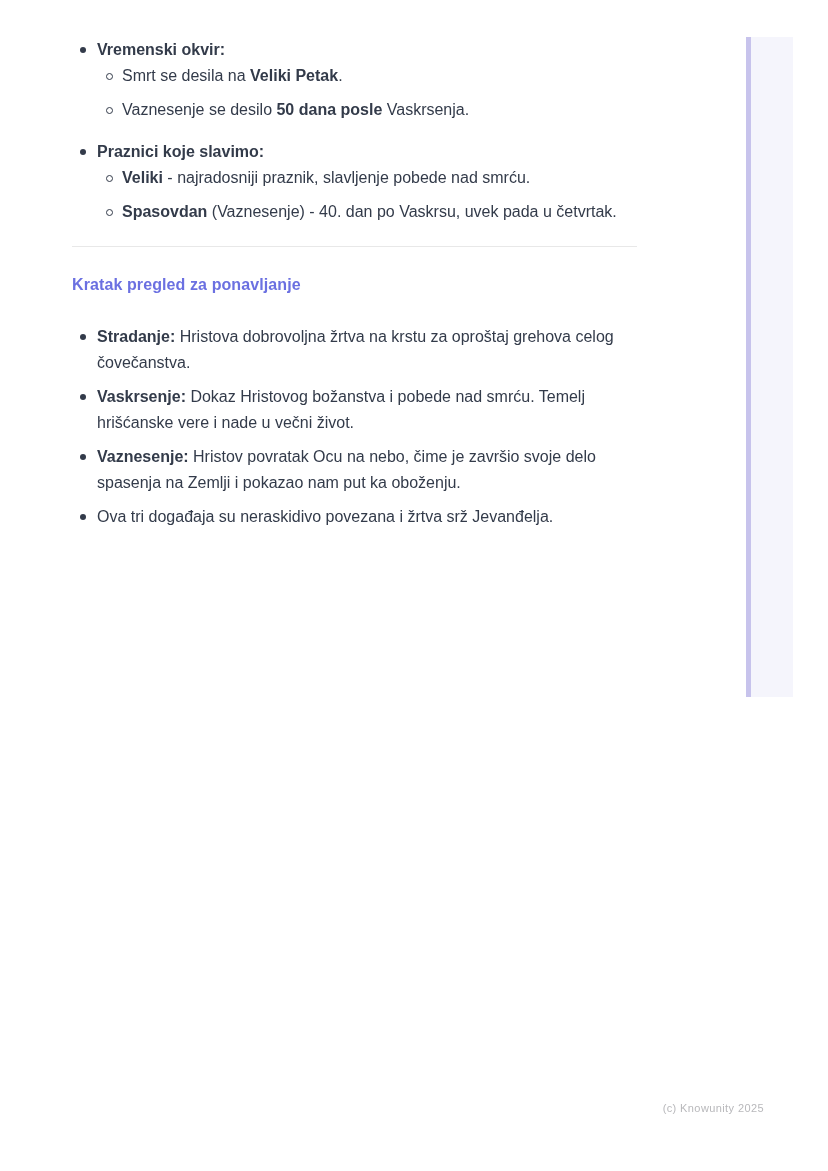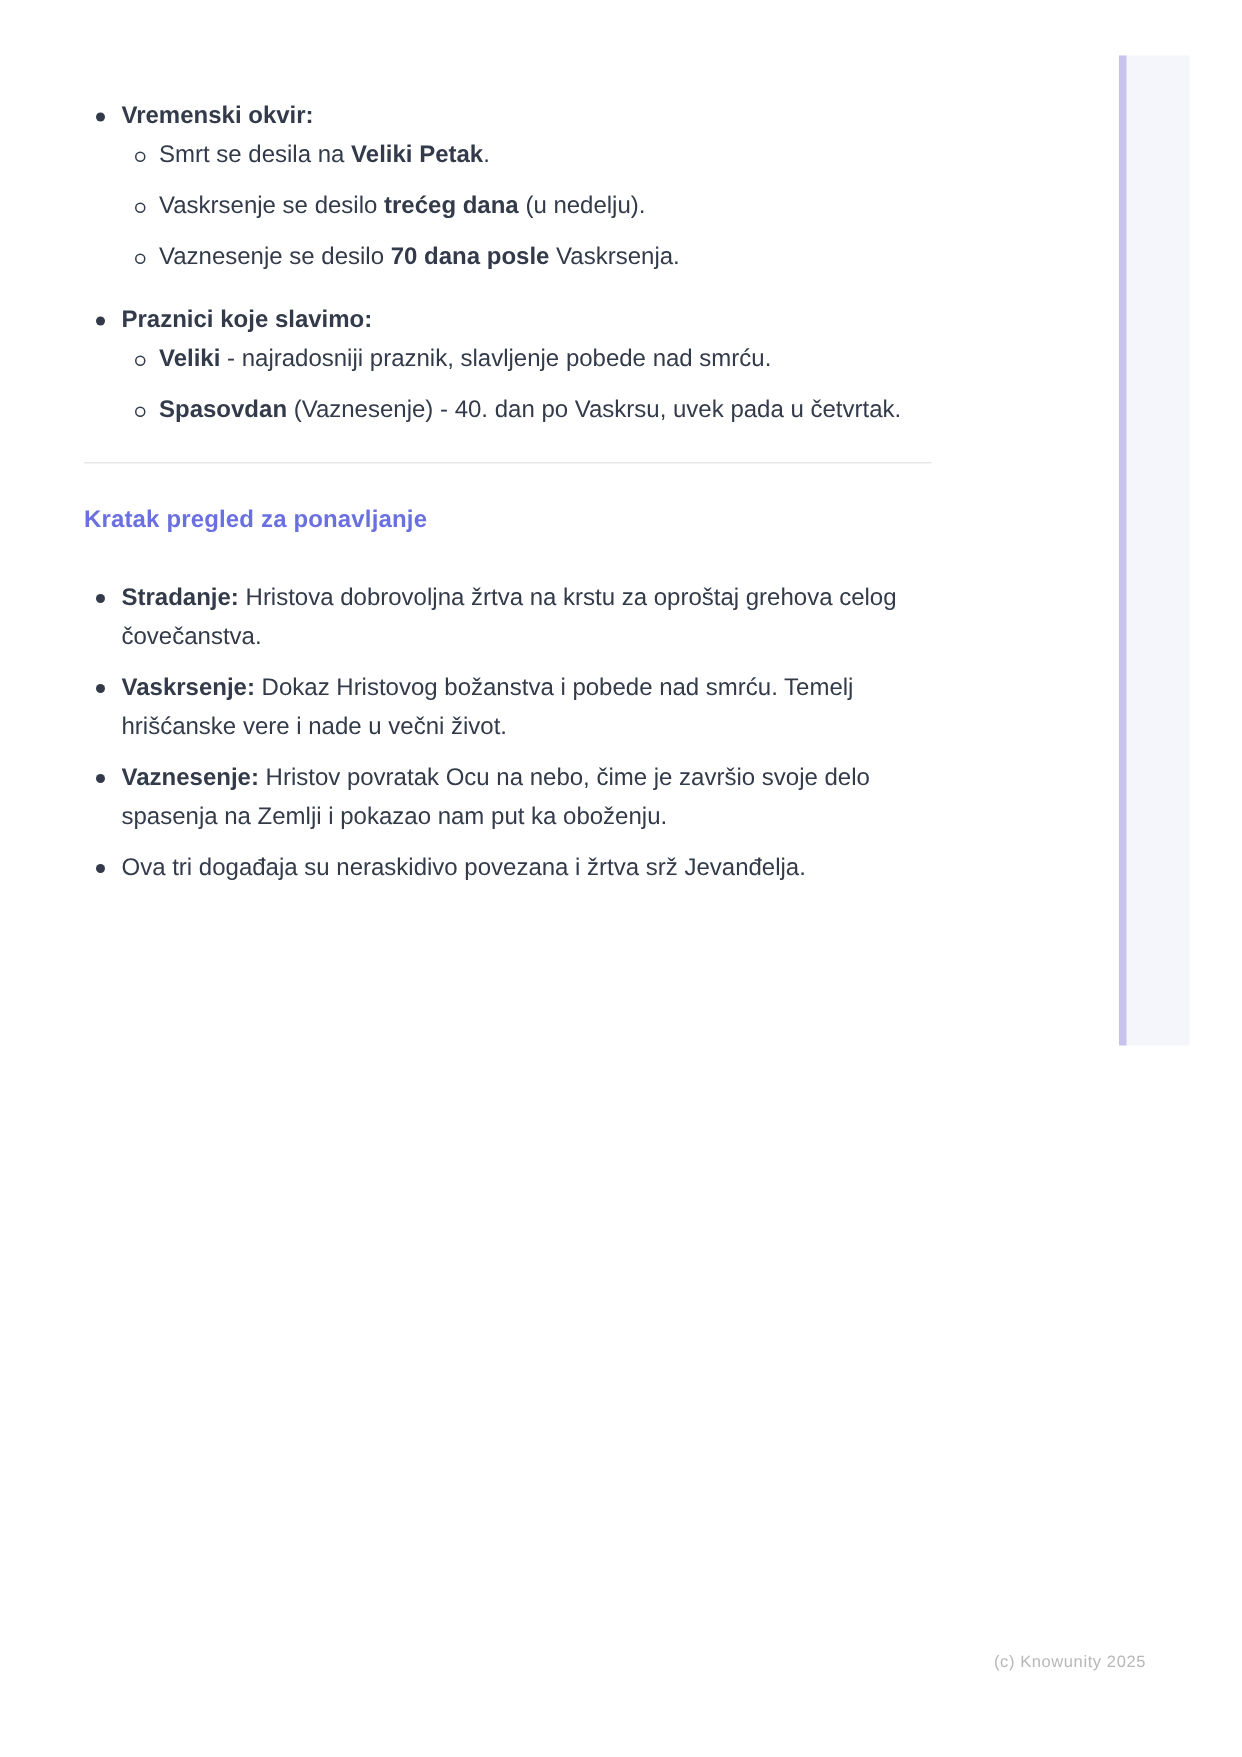--- a/index.html
+++ b/index.html
@@ -7,24 +7,23 @@
     position: relative;
     width: 828px;
     height: 1171px;
     background: #ffffff;
     overflow: hidden;
     font-family: "Liberation Sans", sans-serif;
     color: var(--body-text, #333b4a);
   }
   .content {
     position: absolute;
-    left: 56px;
+    left: 72px;
     top: 37px;
     width: 566px;
-    margin-top: 28px;
   }
   ul.nlist {
     list-style: none;
     margin: 0;
     padding: 0;
   }
   ul.nlist > li {
     display: flex;
     align-items: flex-start;
   }
@@ -109,29 +108,21 @@
                 </span>
                 <div class="li-body">
                   <div class="li-text"><span>Smrt se desila na </span><span class="b">Veliki Petak</span><span>.</span></div>
                 </div>
               </li>
               <li>
                 <span class="bullet-cell">
                   <span class="bullet-circle"></span>
                 </span>
                 <div class="li-body">
-                  <div class="li-text"><span>Vaskrsenje se desilo </span><span class="b">trećeg dana</span><span> (u nedelju).</span></div>
-                </div>
-              </li>
-              <li>
-                <span class="bullet-cell">
-                  <span class="bullet-circle"></span>
-                </span>
-                <div class="li-body">
-                  <div class="li-text"><span>Vaznesenje se desilo </span><span class="b">70 dana posle</span><span> Vaskrsenja.</span></div>
+                  <div class="li-text"><span>Vaznesenje se desilo </span><span class="b">50 dana posle</span><span> Vaskrsenja.</span></div>
                 </div>
               </li>
             </ul>
           </div>
         </li>
         <li>
           <span class="bullet-cell">
             <span class="bullet-disc"></span>
           </span>
           <div class="li-body">

